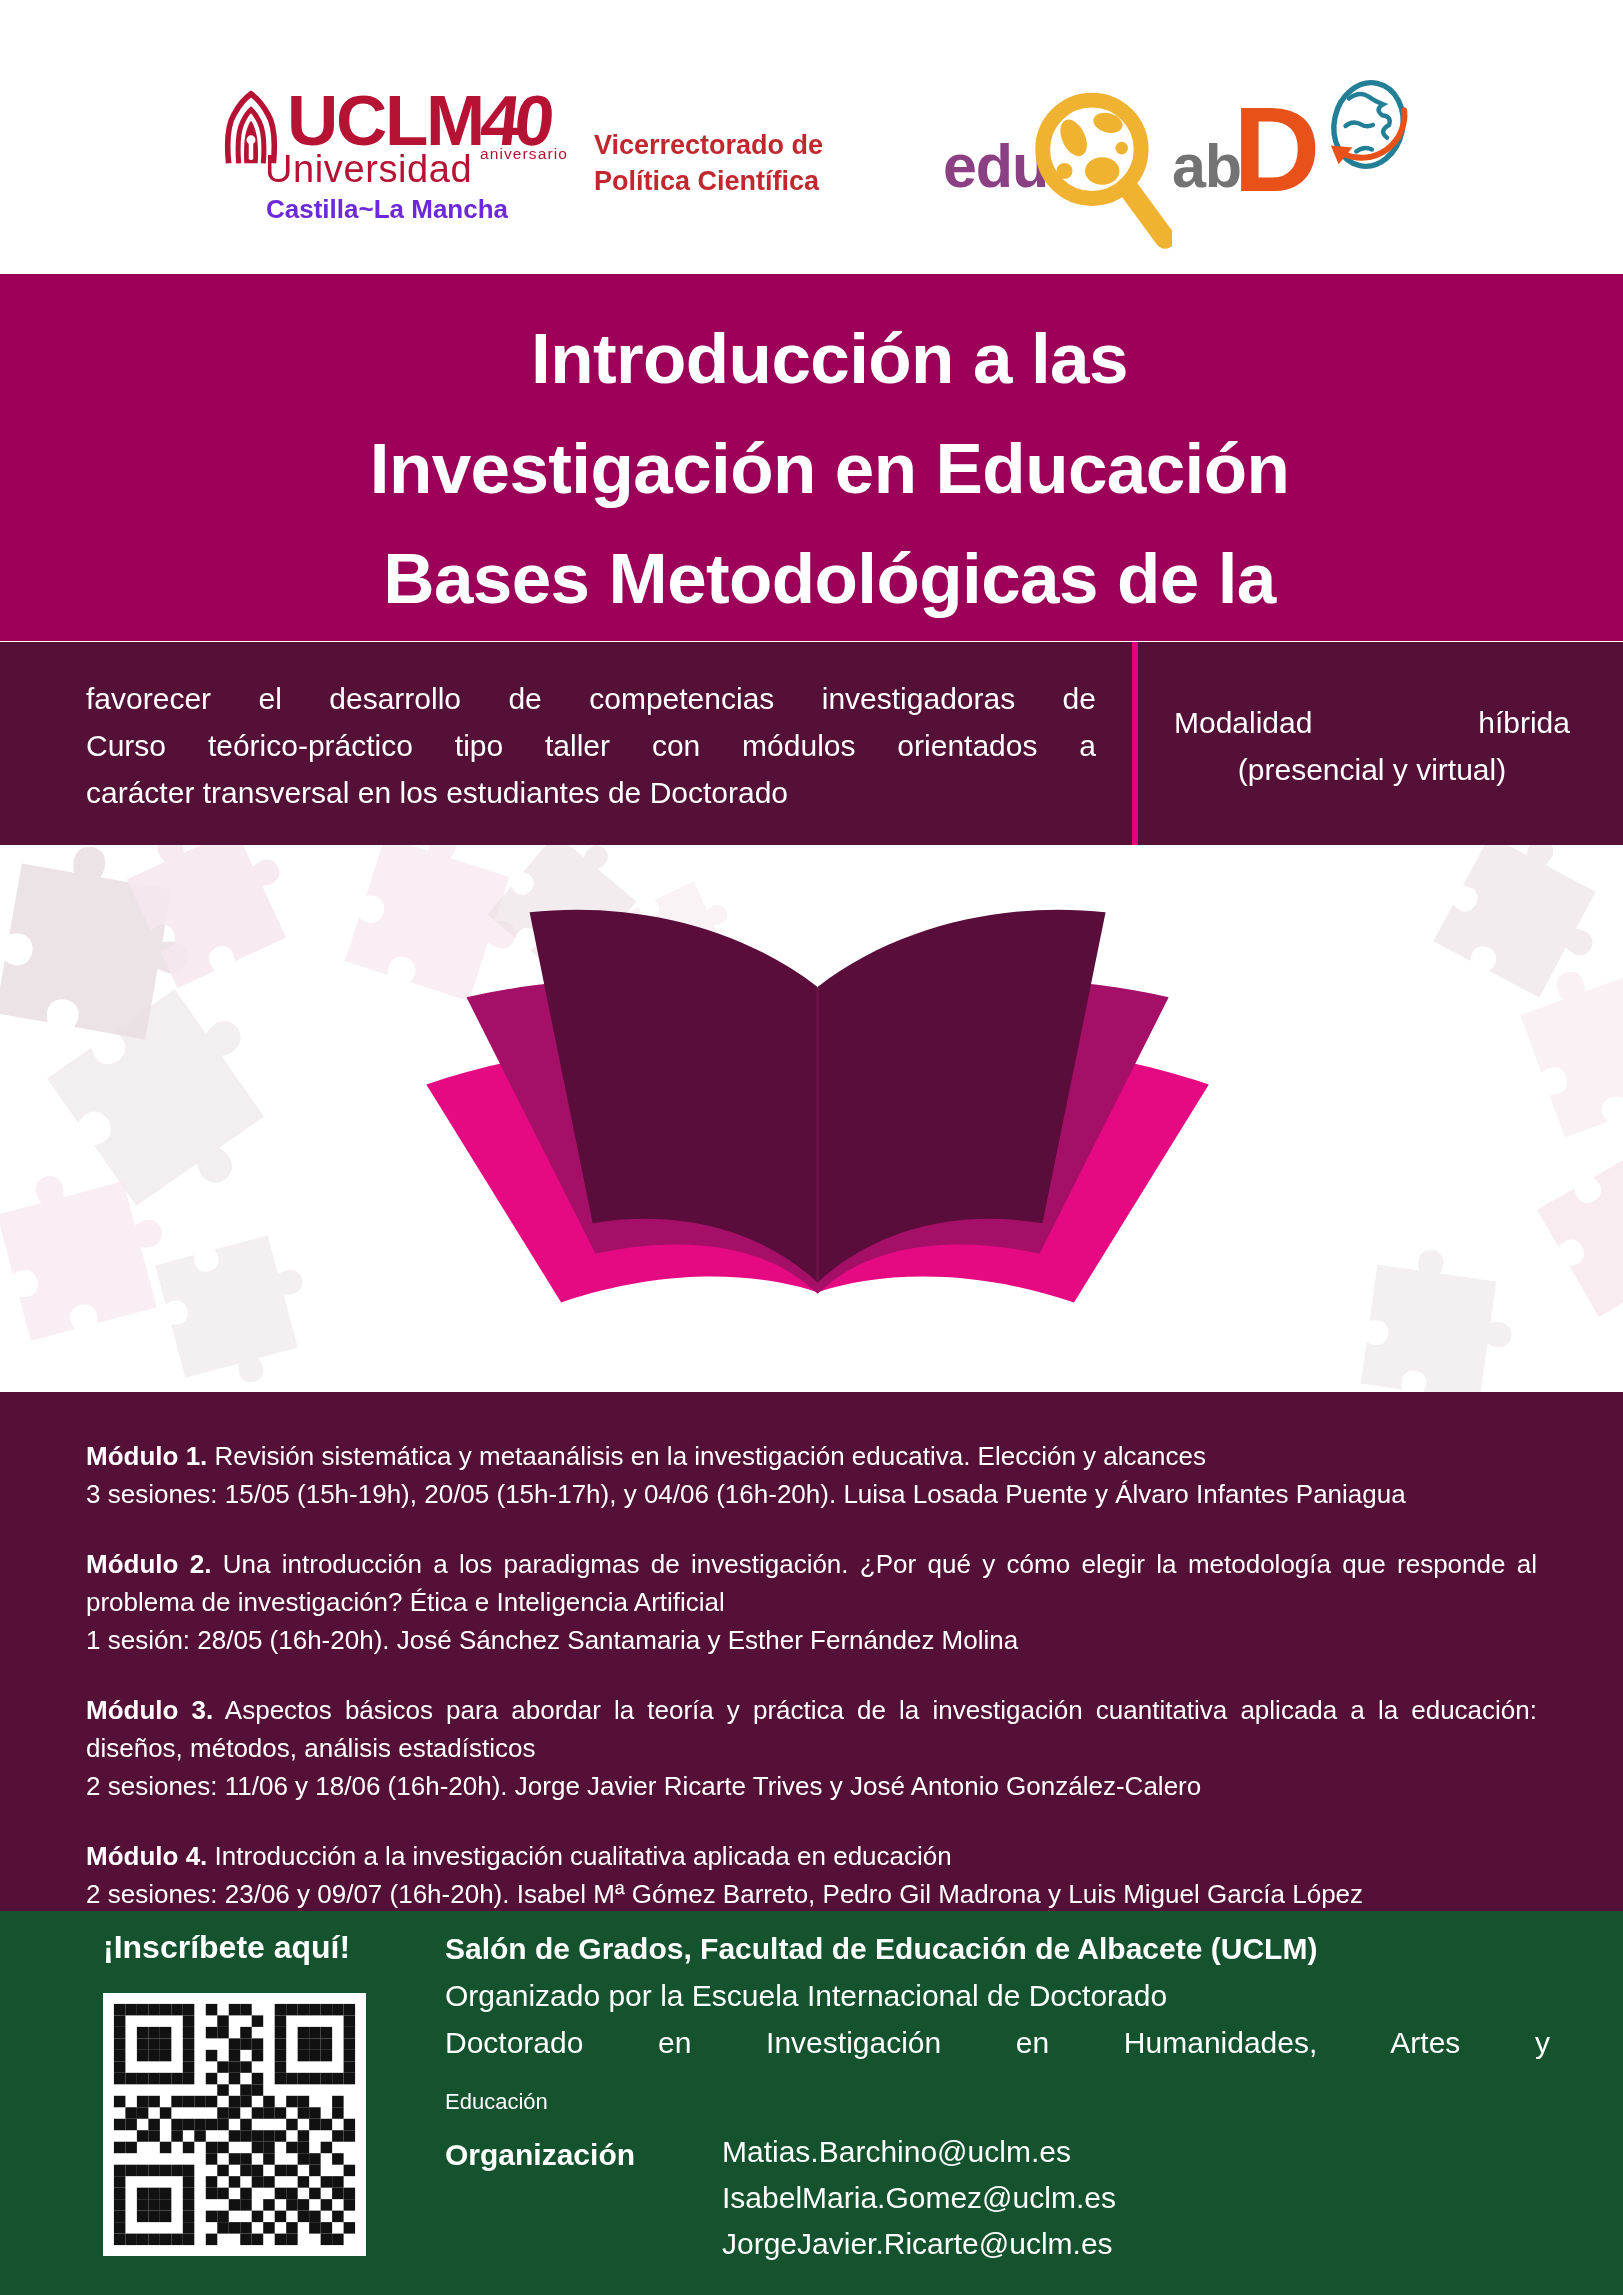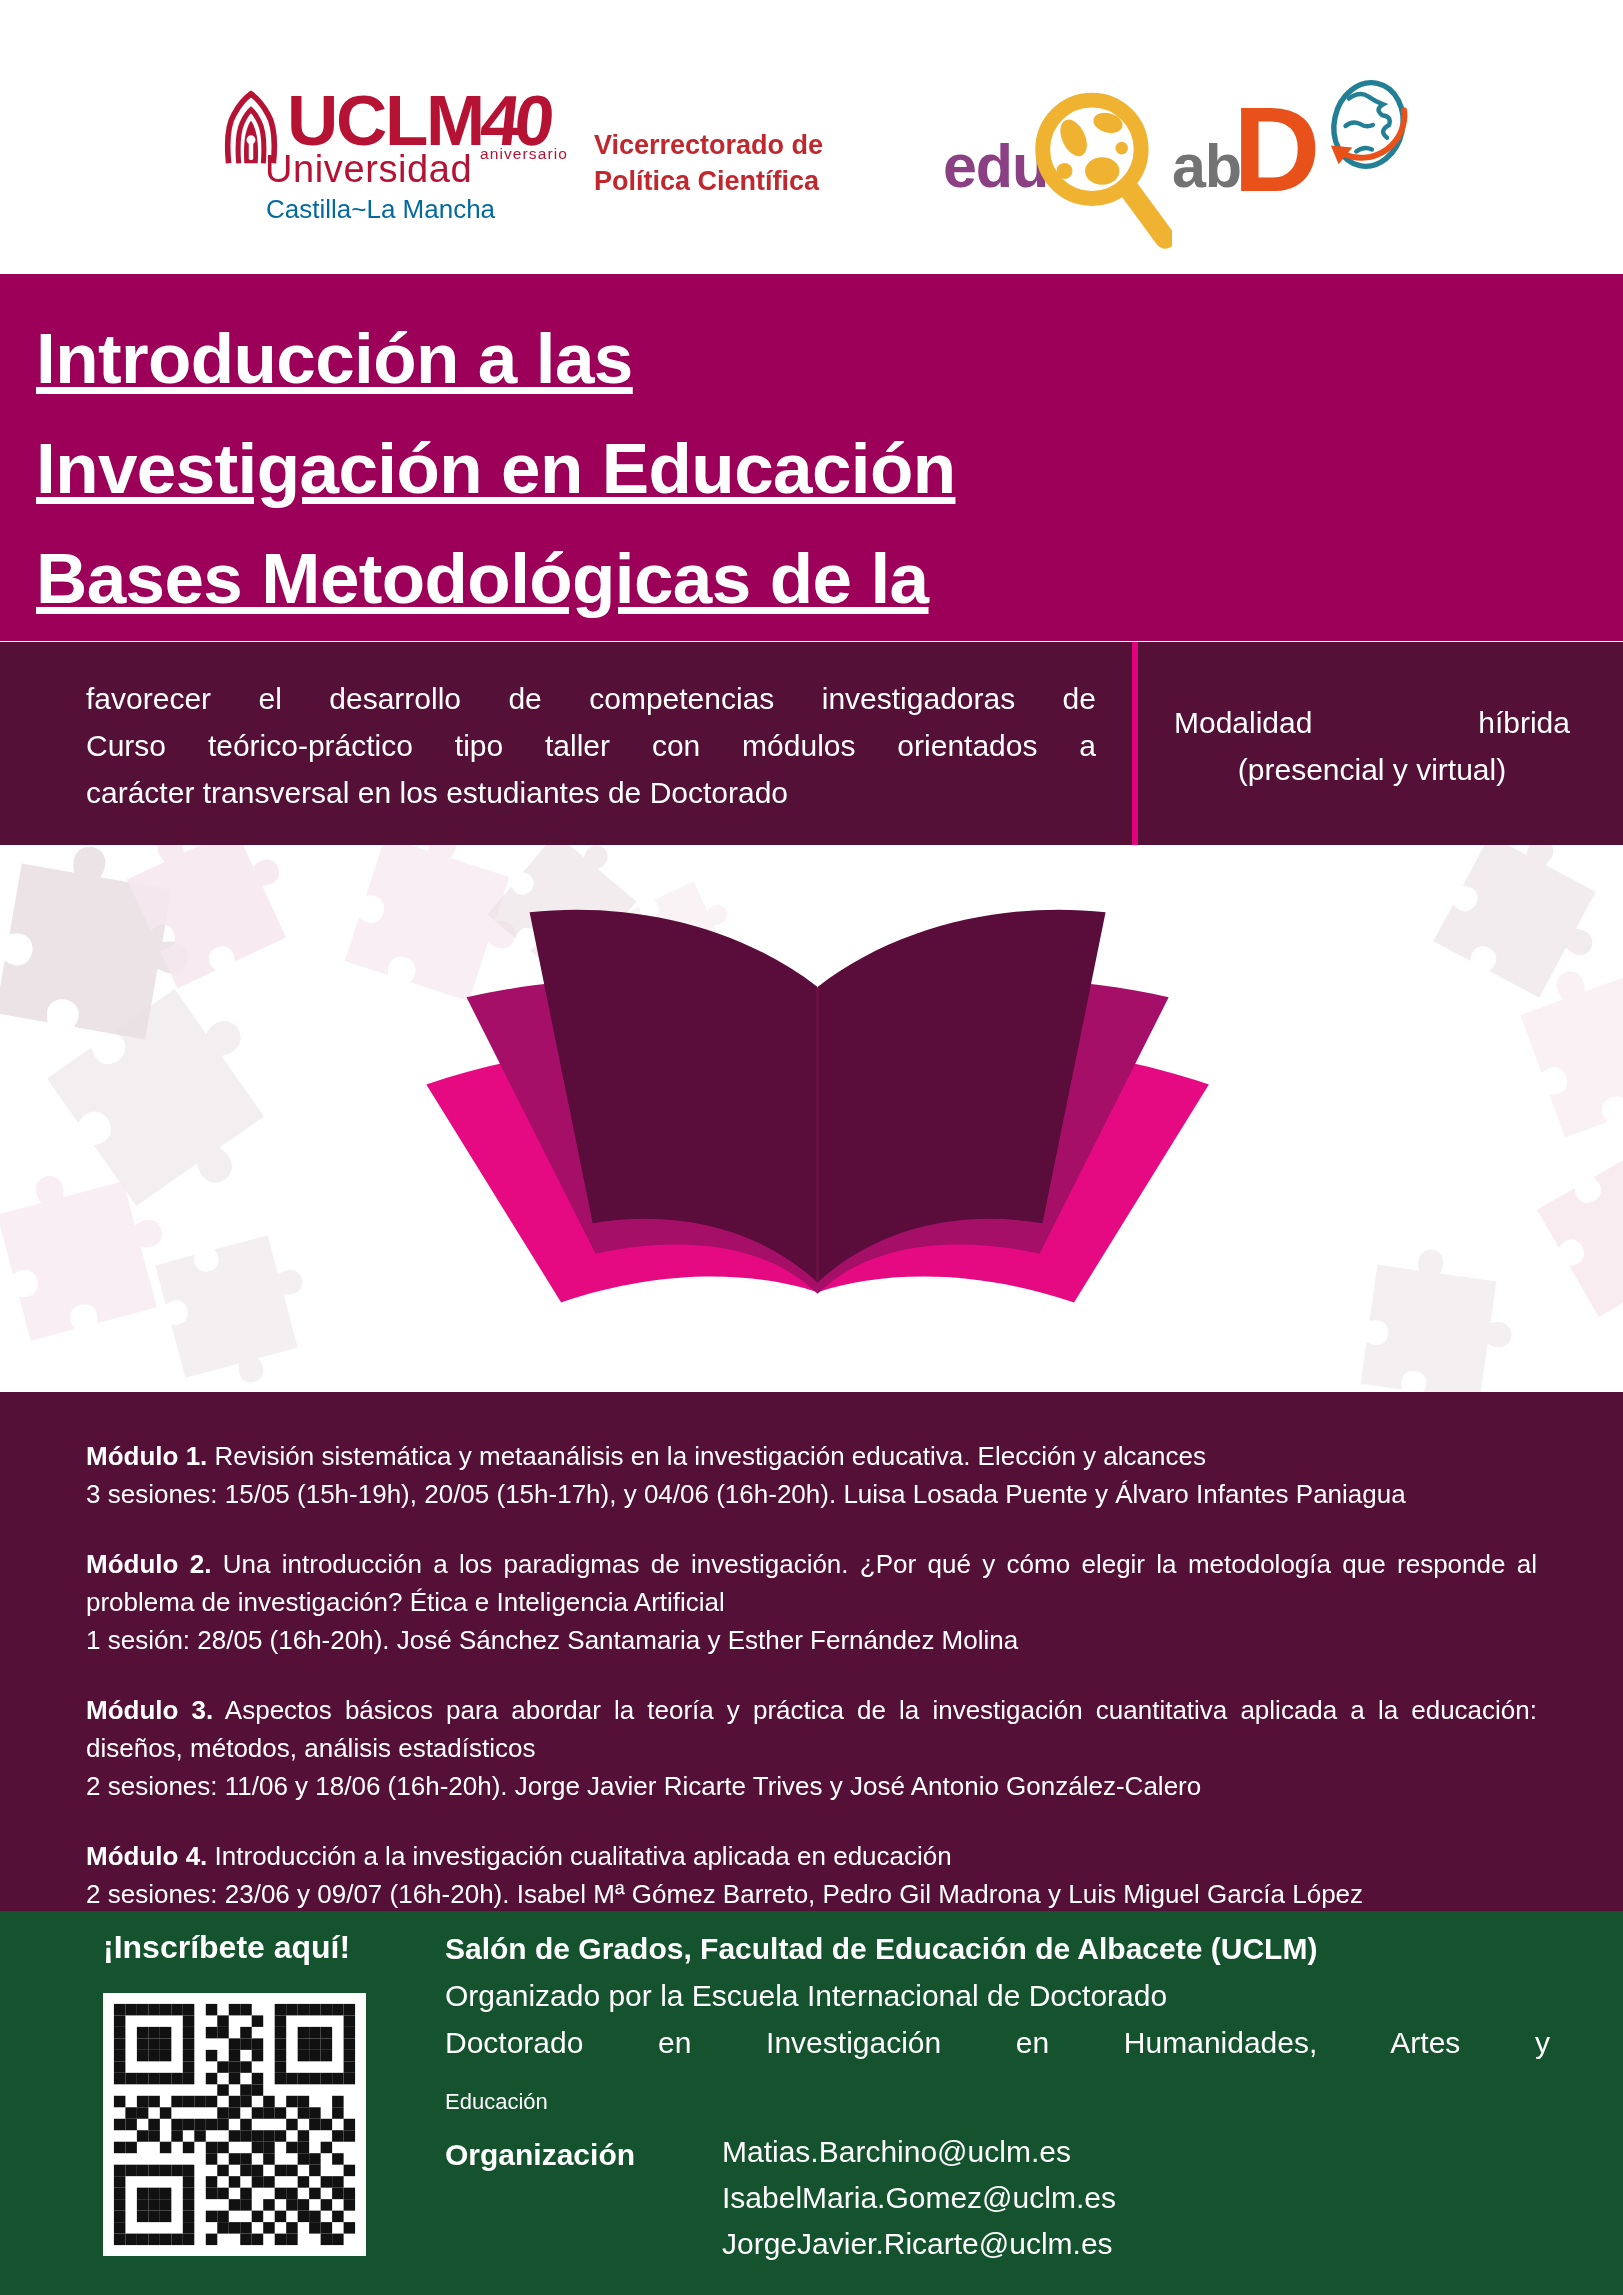--- a/index.html
+++ b/index.html
@@ -9,31 +9,31 @@
 
   
   .band-header{top:0;height:274px;background:#ffffff;}
   .uclm-emblem{position:absolute;left:223px;top:85px;width:56px;height:85px;}
   .uclm-acronym{position:absolute;left:287px;top:80px;font-size:71px;font-weight:bold;
                 color:#B61233;letter-spacing:-2.3px;}
   .uclm-40{position:absolute;left:481px;top:80px;font-size:71px;font-weight:bold;
            color:#B61233;letter-spacing:-5.7px;transform:skewX(-6deg);}
   .uclm-aniv{position:absolute;left:480px;top:145px;font-size:15.5px;color:#B61233;letter-spacing:1.1px;}
   .uclm-universidad{position:absolute;left:265px;top:148px;font-size:38px;color:#B61233;letter-spacing:0.6px;}
-  .uclm-clm{position:absolute;left:266px;top:194px;font-size:26px;font-weight:normal;color:#0369a1;}
+  .uclm-clm{position:absolute;left:266px;top:194px;font-size:26px;font-weight:bold;color:#6d28d9;}
   .vicer{position:absolute;left:594px;top:127px;font-size:27px;font-weight:bold;color:#C1272D;line-height:36px;}
   .edulab-edu{position:absolute;left:943px;top:131px;font-size:61px;font-weight:bold;color:#8C4084;letter-spacing:-1.1px;}
   .edulab-ab{position:absolute;left:1172px;top:131px;font-size:61px;font-weight:bold;color:#737373;letter-spacing:-1.1px;}
   .magnifier{position:absolute;left:1029px;top:85px;width:143px;height:172px;}
   .d-letter{position:absolute;left:1233px;top:79px;font-size:121px;font-weight:bold;color:#E8521A;}
   .globe{position:absolute;left:1322px;top:73px;width:93px;height:103px;}
 
   
-  .band-title{top:274px;height:367px;background:#9C0059;color:#ffffff;text-align:left;
-              padding-top:30px;box-sizing:border-box;text-decoration:underline;}
+  .band-title{top:274px;height:367px;background:#9C0059;color:#ffffff;text-align:center;
+              padding-top:30px;box-sizing:border-box;}
   .band-title .t-line{font-size:71px;font-weight:bold;line-height:110px;letter-spacing:-0.6px;}
 
   
   .band-intro{top:642px;height:203px;background:#551037;color:#fff;}
   .intro-desc{position:absolute;left:86px;top:33px;width:1010px;font-size:30px;line-height:47px;}
   .intro-desc .jline{display:block;text-align:justify;text-align-last:justify;}
   .intro-desc .lline{display:block;text-align:left;}
   .intro-divider{position:absolute;left:1132px;top:0;width:5.7px;height:203px;background:#E4007D;}
   .modality{position:absolute;left:1174px;top:57px;width:396px;font-size:30px;line-height:47px;}
   .modality .jline{display:block;text-align:justify;text-align-last:justify;}

